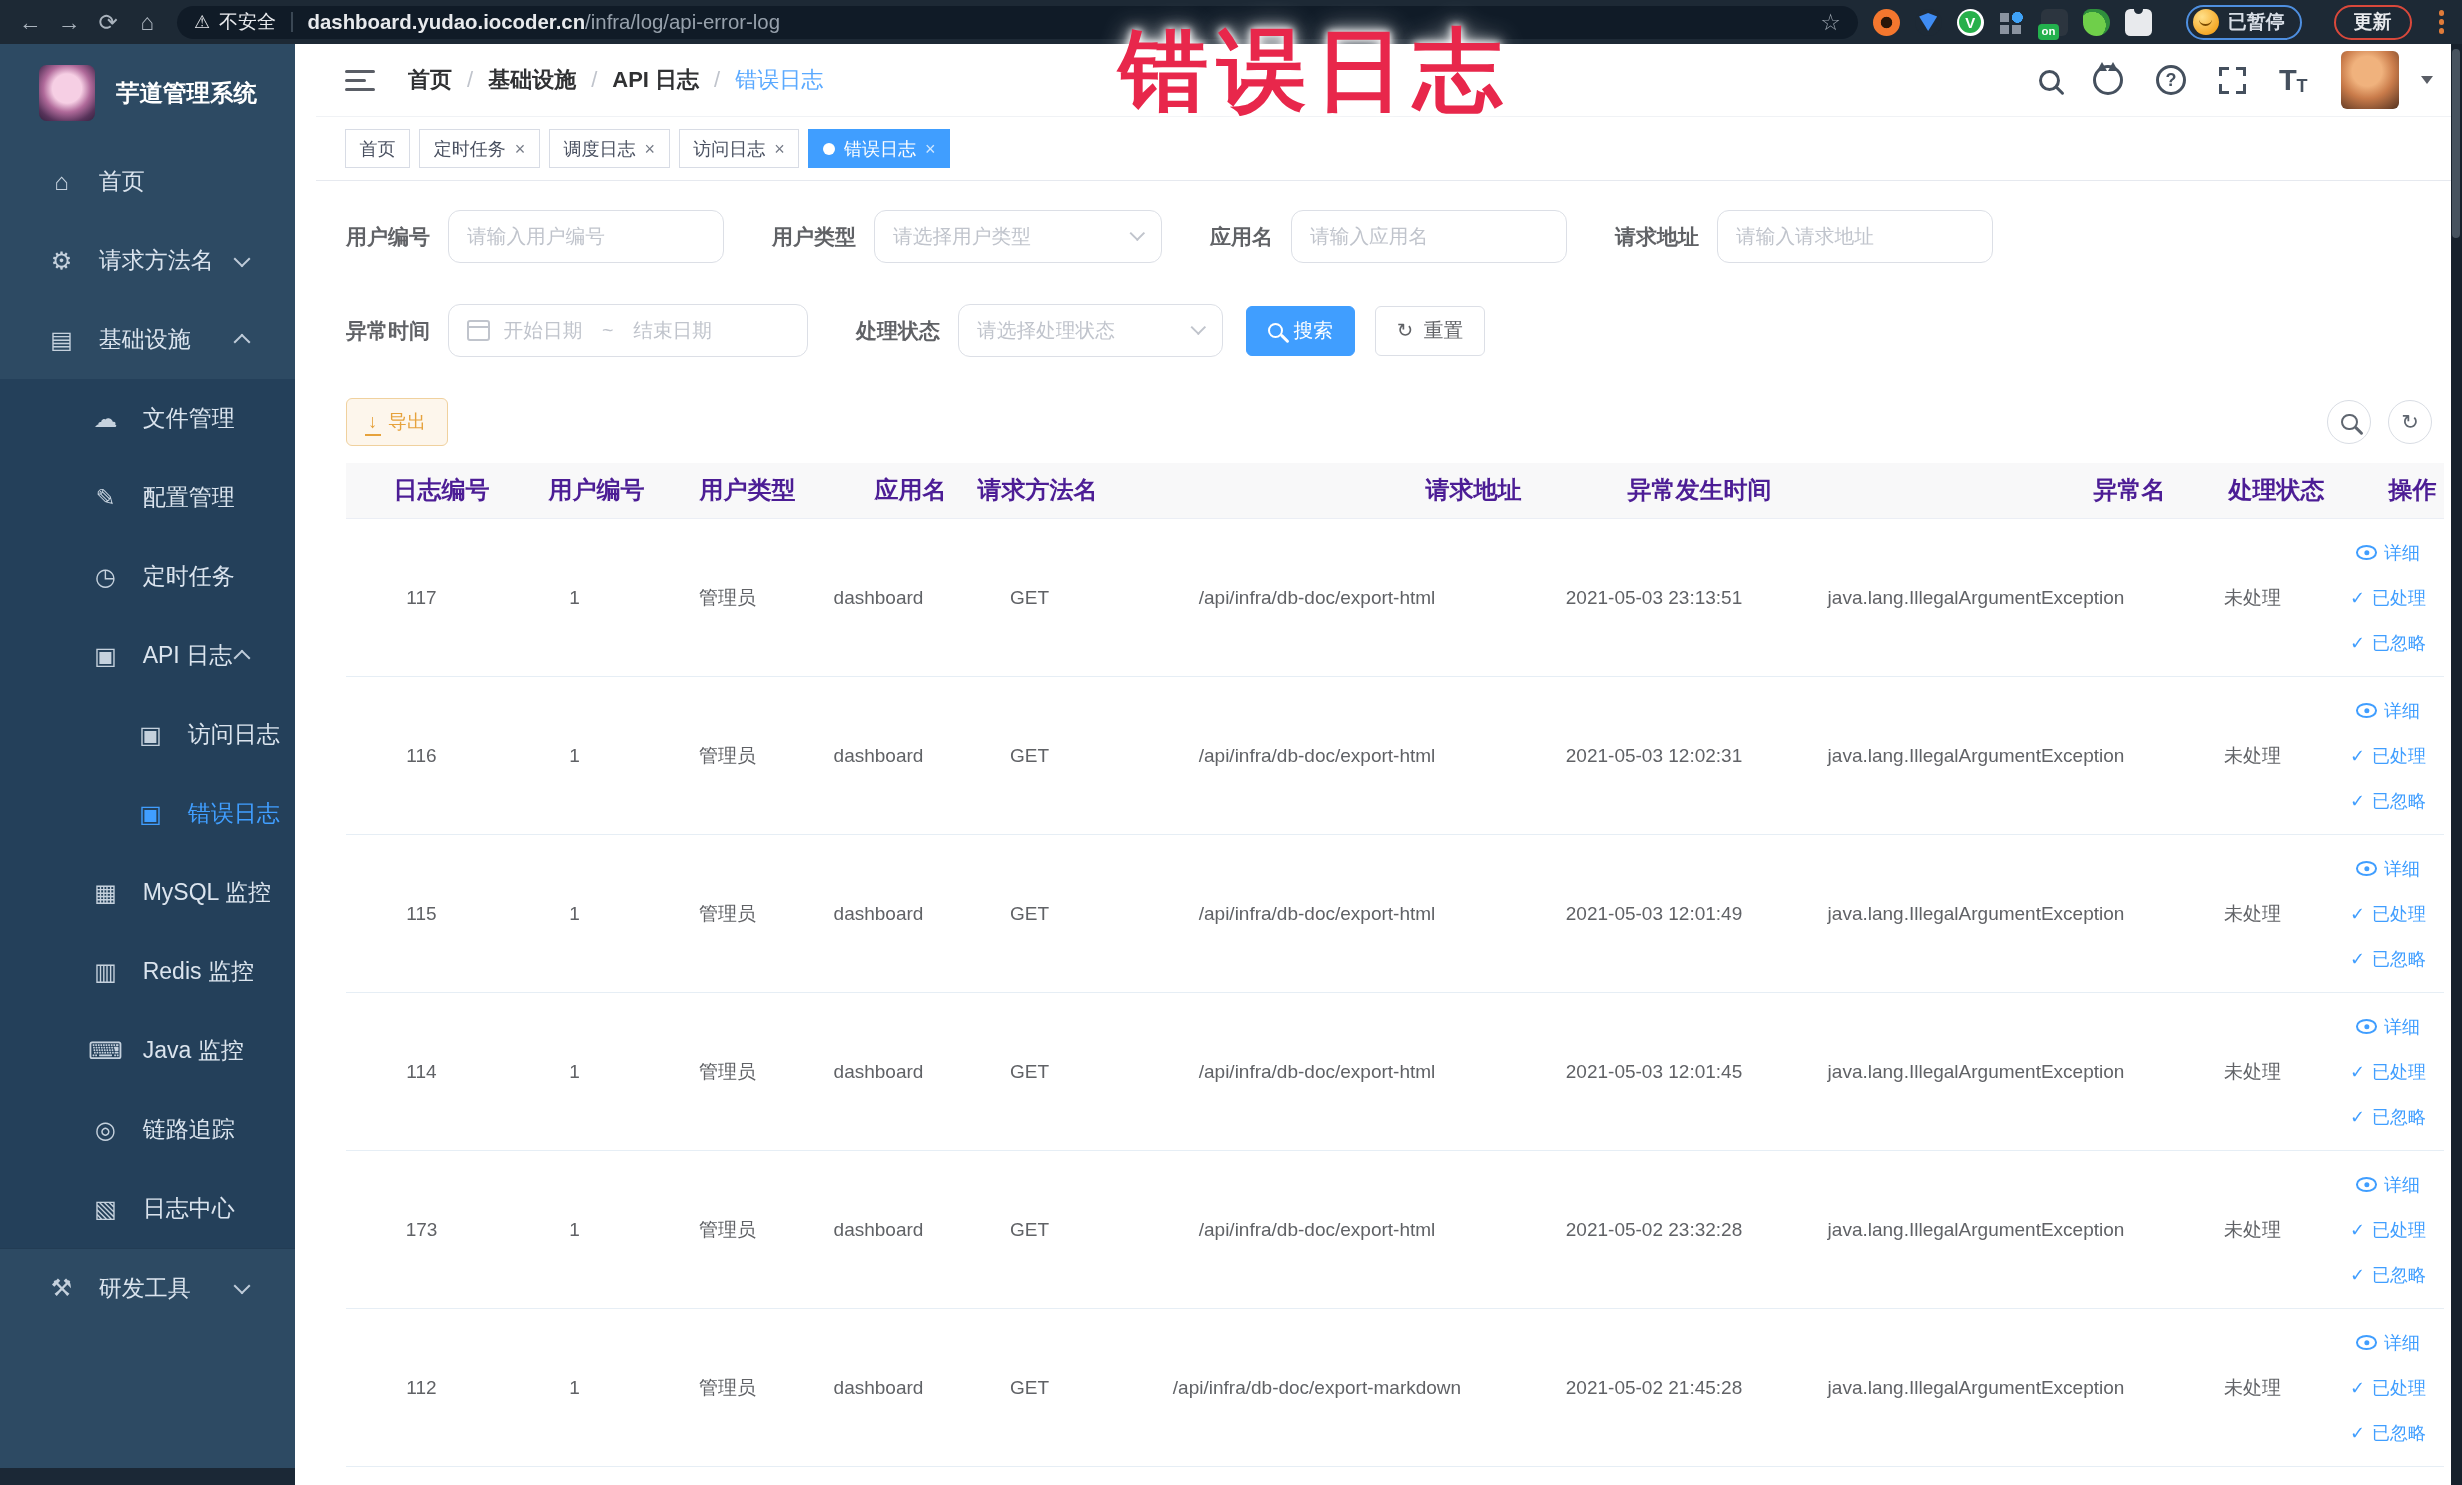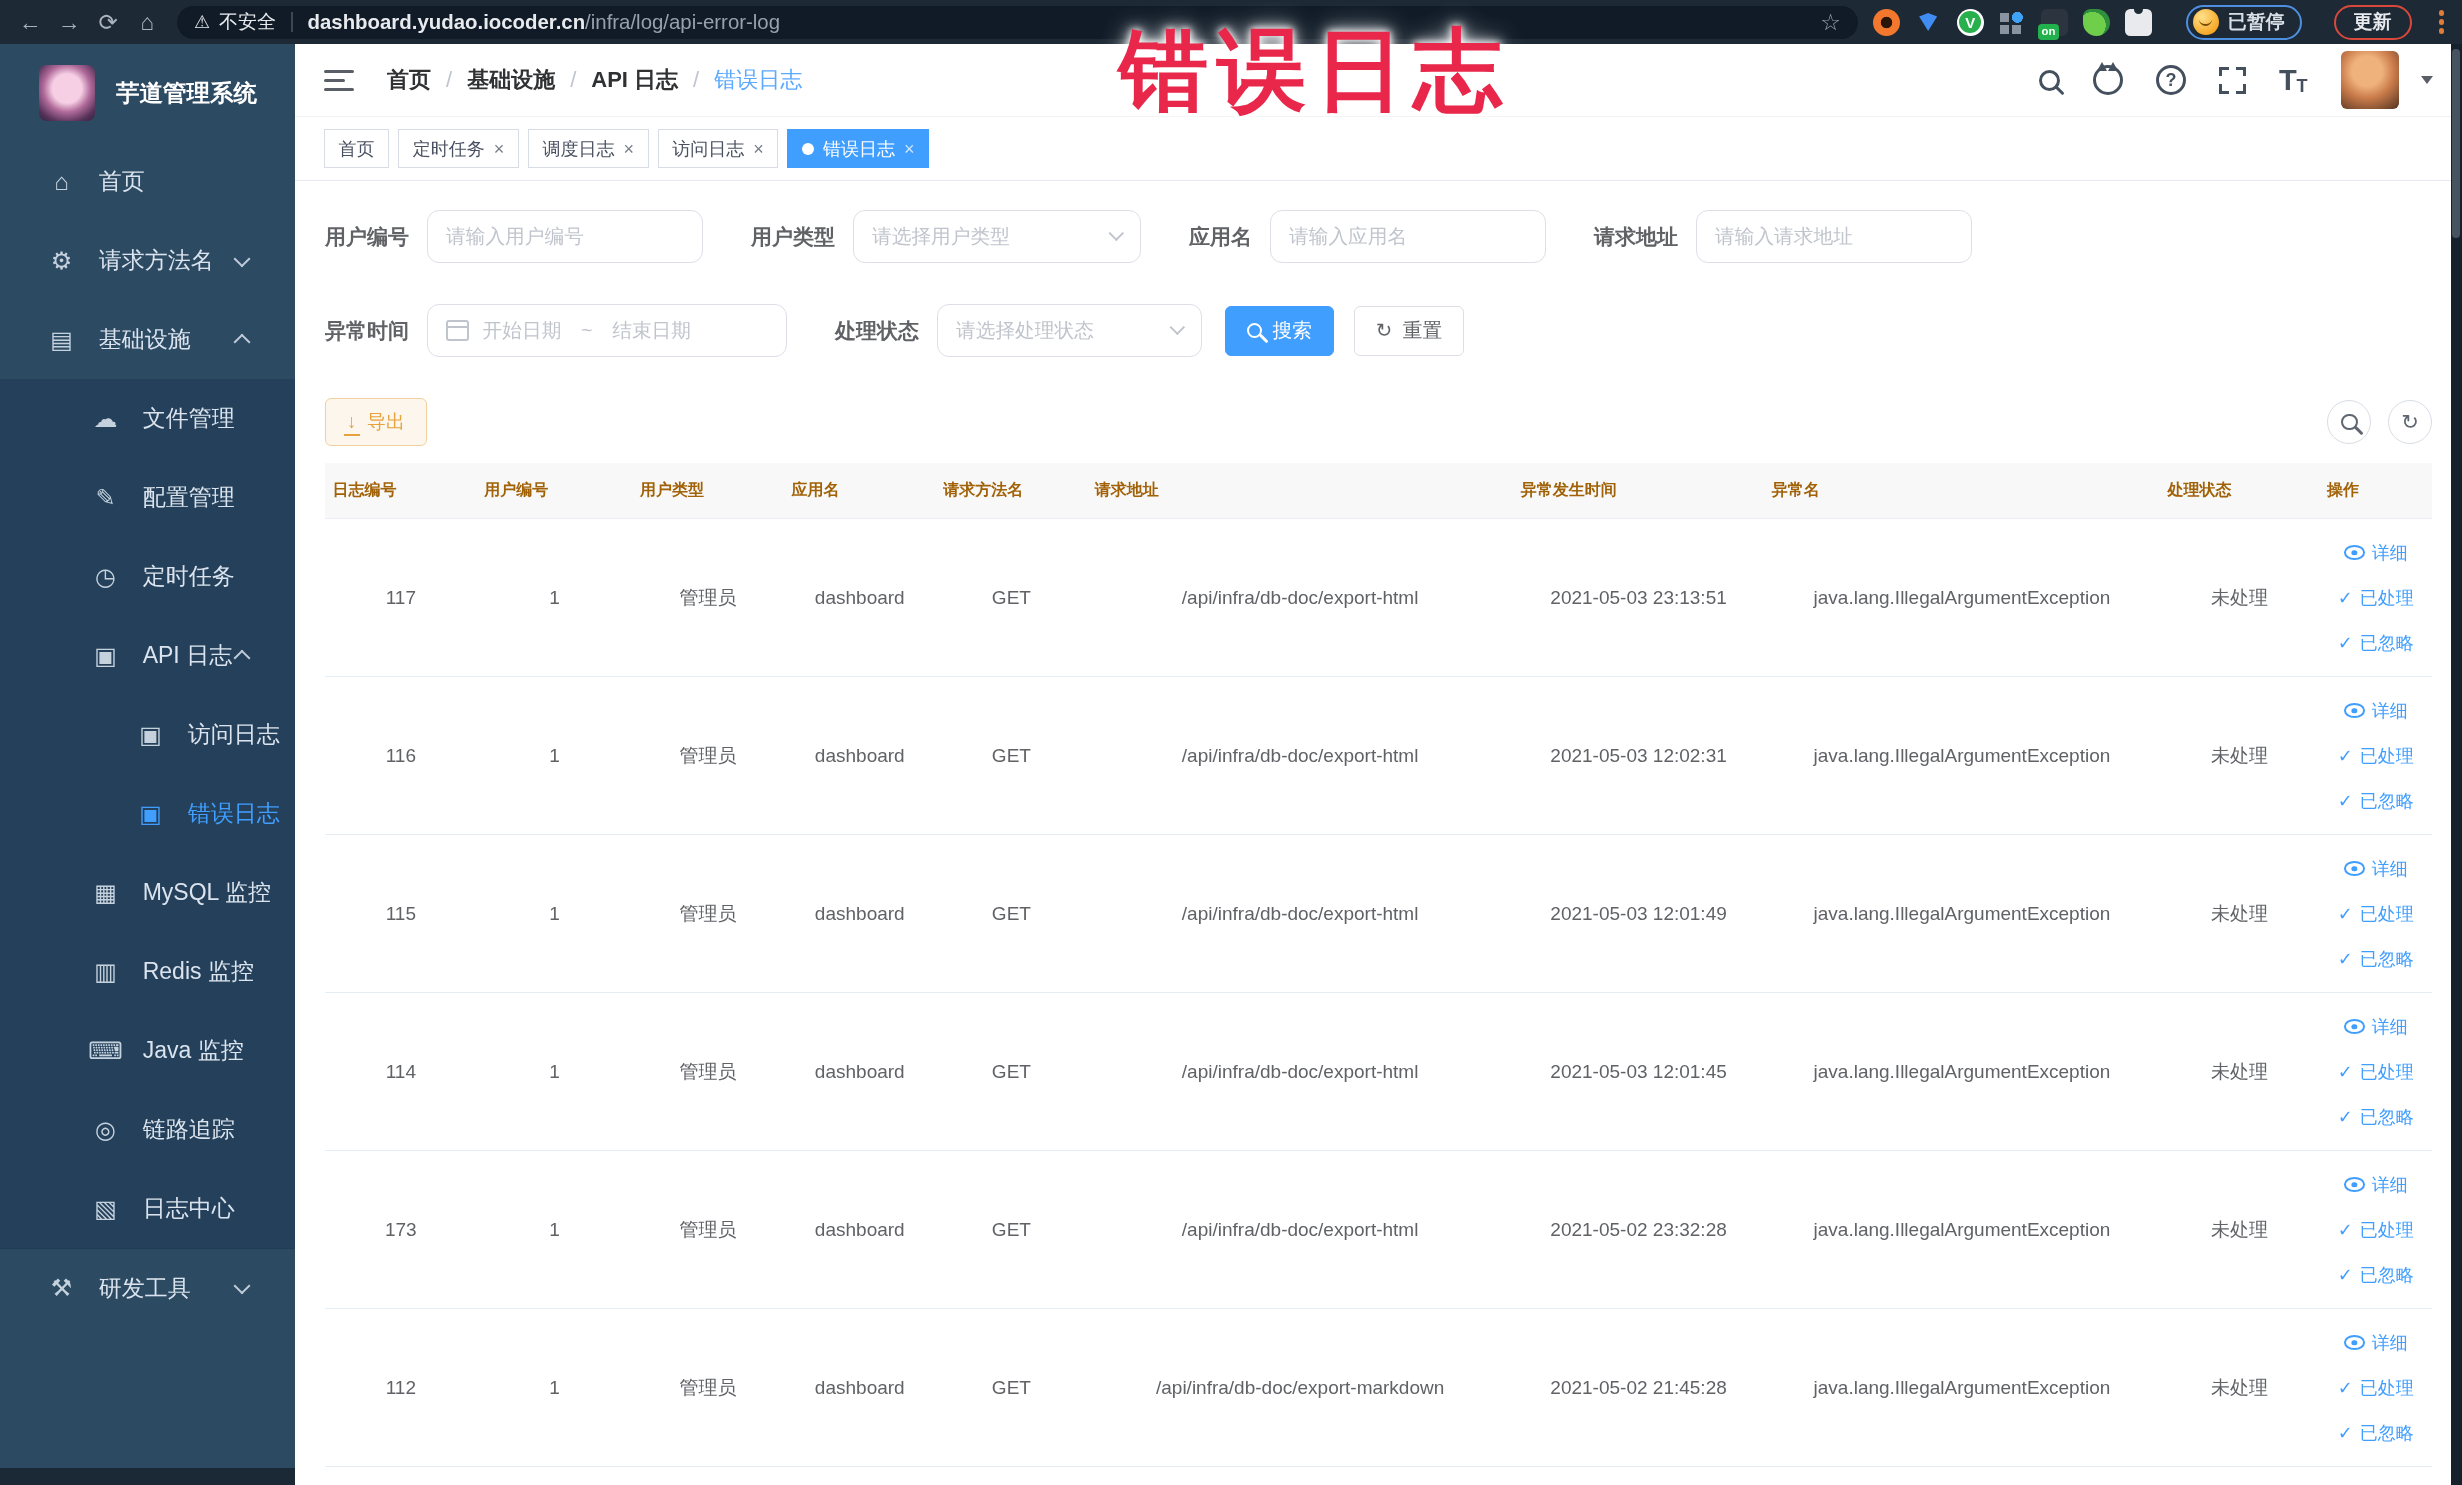--- a/index.html
+++ b/index.html
@@ -41,21 +41,21 @@
       gap:9px; padding:0 15px 0 4.5px; color:#d8dee6; font-size:19px; margin-left:19.7px; flex:0 0 auto; }
   .emoji-face { width:26px; height:26px; border-radius:50%; background:radial-gradient(circle at 35% 30%, #ffe08a, #f5a623 75%); position:relative; }
   .emoji-face::after { content:""; position:absolute; left:6px; top:9px; width:13.6px; height:6px;
       border-bottom:2.3px solid #7a4a00; border-radius:0 0 7.6px 7.6px; }
   .update-pill { height:35px; border:2.3px solid #d9483b; border-radius:18px; display:flex; align-items:center;
       padding:0 18px; color:#e8eaed; font-size:19px; margin-left:16.7px; flex:0 0 auto; }
   .kebab { display:flex; flex-direction:column; gap:3.8px; margin:0 7.6px 0 12px; flex:0 0 auto; }
   .kebab i { width:5.3px; height:5.3px; border-radius:50%; background:#e07b39; }
 
   
-  .app { display:flex; height:1442px; }
+  .app { display:flex; height:1442px;gap:21px; }
 
   
   .sidebar { width:295px; background:#2d4a63; position:relative; flex:0 0 auto; overflow:hidden; }
   .logo-row { height:98px; display:flex; align-items:center; padding-left:39px; gap:21px; }
   .logo-img { width:56px; height:56px; border-radius:7.6px; flex:0 0 auto;
       background:radial-gradient(circle at 50% 42%, #f6cfe4 0 34%, #b06a9a 55%, #57335a 80%, #33203e); }
   .logo-title { color:#fff; font-size:23.5px; font-weight:700; white-space:nowrap; }
   .menu-item { height:79px; display:flex; align-items:center; padding-left:44px; color:#dbe4ee; font-size:23px; cursor:pointer; }
   .menu-item.in-sub { background:#24405a; }
   .menu-item.lv2 { padding-left:88px; }
@@ -135,22 +135,22 @@
   .btn-warning { background:#fdf6ec; border:0.8px solid #f0d19e; color:#e6a23c; height:48px; font-size:19px; }
   .icon-dl { position:relative; font-weight:700; }
   .icon-dl::after { content:""; position:absolute; left:-3px; right:-3px; bottom:-3px; border-bottom:2.3px solid currentColor; }
   .toolbar-row { display:flex; align-items:center; margin-bottom:16.7px; }
   .circle-btns { margin-left:auto; display:flex; gap:16.7px; }
   .circle-btn { width:44px; height:44px; border:0.8px solid #d9dde4; border-radius:50%; background:#fff;
       display:flex; align-items:center; justify-content:center; color:#5f6670; font-size:21px; cursor:pointer; }
 
   
   table { width:100%; border-collapse:collapse; table-layout:fixed; }
-  thead th { background:#f8f8f9; color:#a16207; font-weight:700; font-size:16px; height:56px;
-      border-bottom:0.8px solid #ebeef5; text-align:left; padding:0 7.6px; }
+  thead th { background:#f8f8f9; color:#4c1d95; font-weight:700; font-size:24px; height:56px;
+      border-bottom:0.8px solid #ebeef5; text-align:right; padding:0 7.6px; }
   tbody td { height:158px; font-size:19px; color:#606266; text-align:center;
       border-bottom:0.8px solid #e6eef5; padding:0 7.6px; word-break:break-all; }
   .actions { display:flex; flex-direction:column; align-items:center; gap:21px; }
   .action-link { color:#409eff; font-size:18px; display:inline-flex; align-items:center; gap:6.8px; cursor:pointer; white-space:nowrap; }
   .icon-eye { width:21px; height:14.4px; border:2.3px solid currentColor; border-radius:50%; position:relative; display:inline-block; }
   .icon-eye::after { content:""; position:absolute; left:50%; top:50%; width:5.3px; height:5.3px;
       transform:translate(-50%,-50%); border-radius:50%; background:currentColor; }
   .icon-check { font-size:18px; line-height:1; }
 
   

